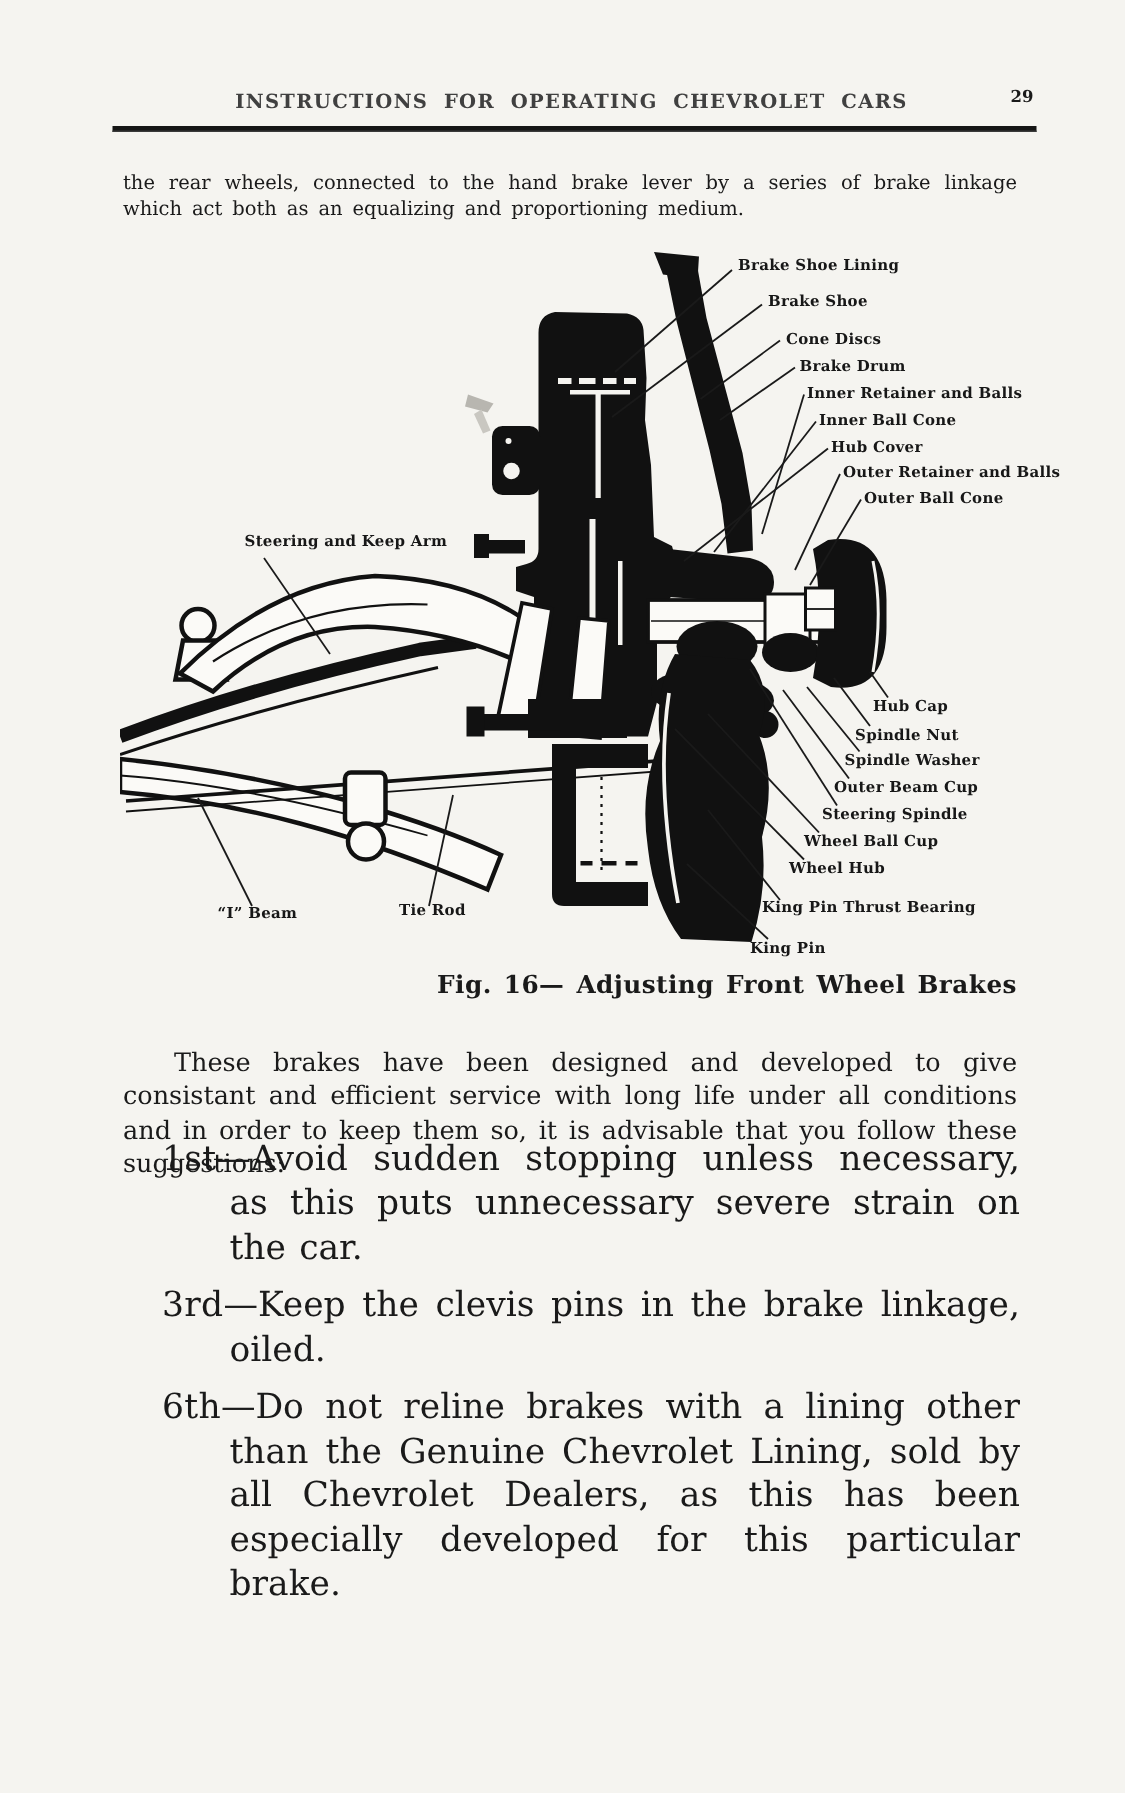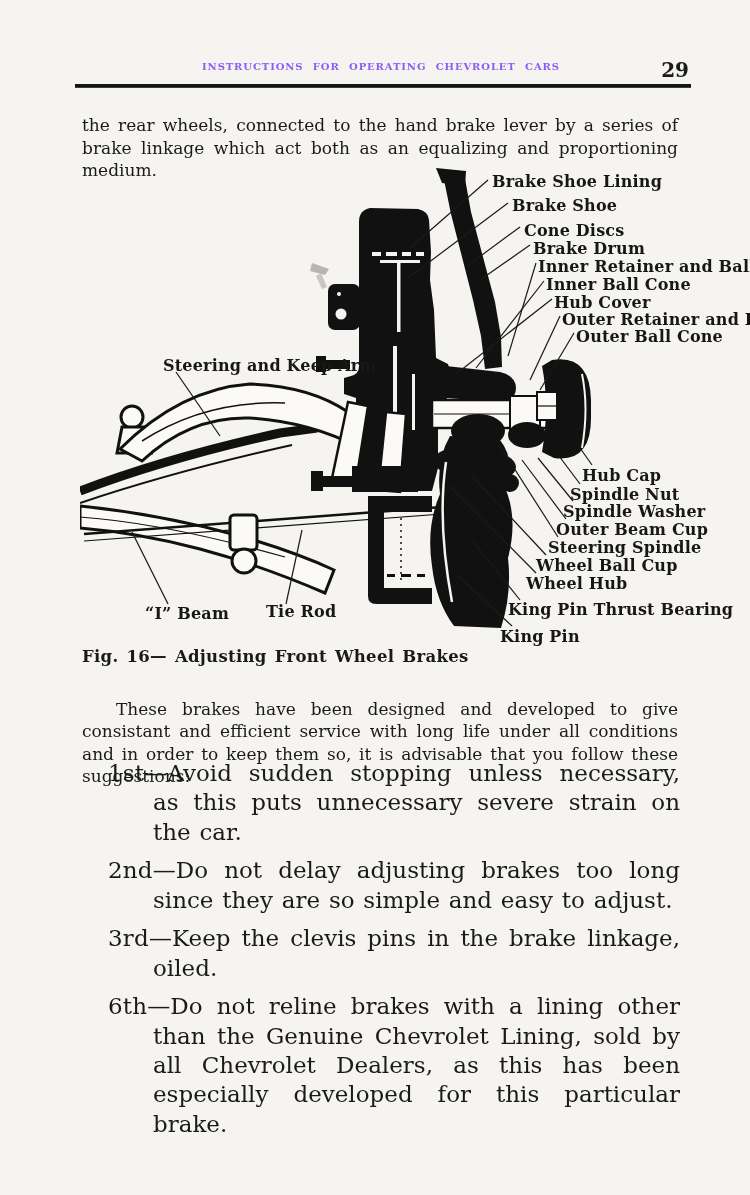--- a/index.html
+++ b/index.html
@@ -7,33 +7,33 @@
     width:750px;height:1195px;
     background:#f5f4f0;
     font-family:"DejaVu Serif","Liberation Serif",serif;
     color:#1a1a1a;
     -webkit-font-smoothing:antialiased;
   }
   .page{position:relative;width:750px;height:1195px;overflow:hidden;}
 
   
   .running-head{position:absolute;top:61px;left:85px;width:592px;}
-  .head-title{display:block;text-align:center;font-weight:bold;font-size:10px;letter-spacing:.9px;word-spacing:5px;color:#8b5cf6;}
-  .page-number{position:absolute;right:-12px;top:-3px;font-size:20px;font-weight:bold;}
+  .head-title{display:block;text-align:center;font-weight:bold;font-size:13px;letter-spacing:.9px;word-spacing:5px;color:#404040;}
+  .page-number{position:absolute;right:-12px;top:-3px;font-size:11px;font-weight:bold;}
   .head-rule{position:absolute;top:84px;left:75px;width:616px;height:3px;background:#151515;border-bottom:1px solid #3a3a3a;}
 
   
-  .intro{position:absolute;top:99px;left:82px;width:596px;font-size:17px;line-height:1.33;text-align:justify;word-spacing:2.5px;margin-top:15px;}
+  .intro{position:absolute;top:99px;left:82px;width:596px;font-size:13px;line-height:1.33;text-align:justify;word-spacing:2.5px;margin-top:15px;}
   .body-par{position:absolute;top:681px;left:82px;width:596px;font-size:17px;line-height:1.32;text-align:justify;text-indent:34px;word-spacing:1.5px;}
 
   
   .figure{position:absolute;top:160px;left:80px;width:650px;height:486px;}
   .figure svg{position:absolute;left:0;top:0;}
-  .lbl{position:absolute;font-size:16px;font-weight:bold;white-space:nowrap;letter-spacing:.2px;color:#171717;}
-  .caption{position:absolute;top:647px;left:82px;width:596px;text-align:left;font-size:16.5px;font-weight:bold;letter-spacing:.3px;word-spacing:2px;}
+  .lbl{position:absolute;font-size:10px;font-weight:bold;white-space:nowrap;letter-spacing:.2px;color:#171717;}
+  .caption{position:absolute;top:647px;left:82px;width:596px;text-align:right;font-size:16.5px;font-weight:bold;letter-spacing:.3px;word-spacing:2px;}
 
   
   .suggestions{position:absolute;top:759px;left:108px;width:572px;margin:0;padding:0;font-size:23px;line-height:1.28;}
   .suggestions li{list-style:none;padding-left:45px;text-indent:-45px;margin:0 0 9px 0;text-align:justify;word-spacing:1.5px;}
   .ord{letter-spacing:.2px;}
 </style>
 </head>
 <body>
 
 <div class="page">
@@ -169,18 +169,17 @@
     <span class="lbl" style="left:65px;top:444px">“I” Beam</span>
     <span class="lbl" style="left:186px;top:442px">Tie Rod</span>
   </div>
 
   <div class="caption">Fig. 16— Adjusting Front Wheel Brakes</div>
 
   <p class="body-par">These brakes have been designed and developed to give consistant and efficient service with long life under all conditions and in order to keep them so, it is advisable that you follow these suggestions:</p>
 
   <ol class="suggestions">
     <li><span class="ord">1st</span><span>—</span><span>Avoid sudden stopping unless necessary, as this puts unnecessary severe strain on the car.</span></li>
-    <li><span class="ord">2nd</span><span>—</span><span>Do not delay adjusting brakes too long since they are so simple and easy to adjust.</span></li>
     <li><span class="ord">3rd</span><span>—</span><span>Keep the clevis pins in the brake linkage, oiled.</span></li>
     <li><span class="ord">6th</span><span>—</span><span>Do not reline brakes with a lining other than the Genuine Chevrolet Lining, sold by all Chevrolet Dealers, as this has been especially developed for this particular brake.</span></li>
   </ol>
 
 </div>
 
 </body></html>

